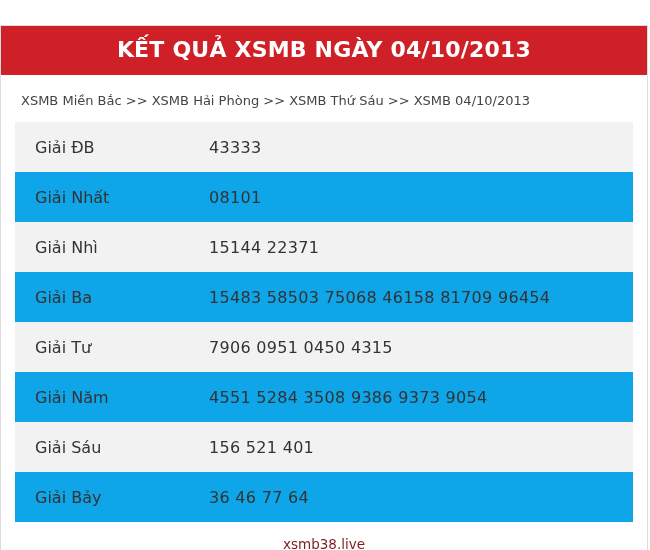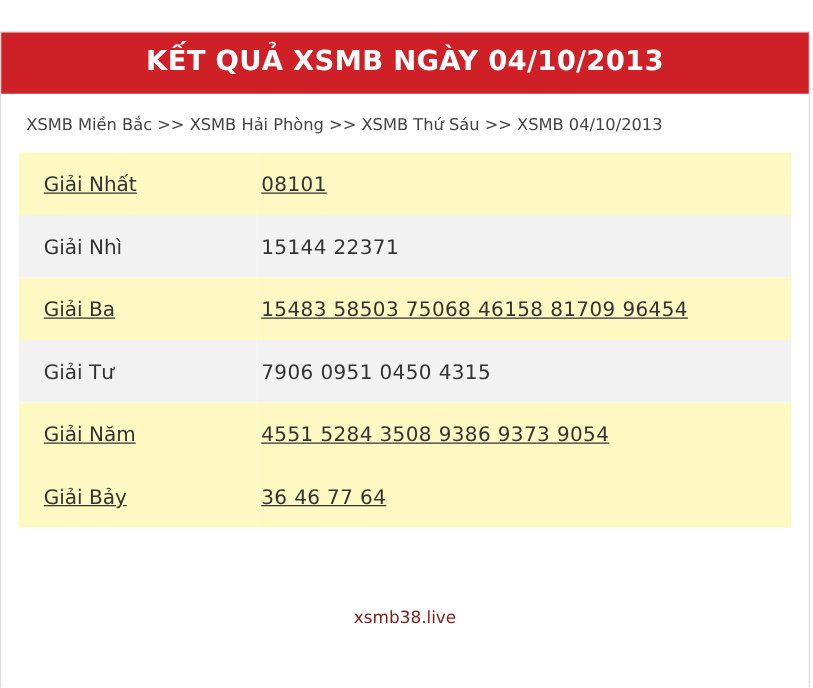--- a/index.html
+++ b/index.html
@@ -50,22 +50,21 @@
     padding: 0;
     height: 50px;
     vertical-align: middle;
     font-size: 16px;
     color: #333333;
   }
   .table tr.odd td {
     background: #f2f2f2;
   }
   .table tr.even td {
-    background: #fef9c3;
-    text-decoration: underline;
+    background: #0ea5e9;
   }
   td.label {
     width: 190px;
     padding-left: 20px;
     box-sizing: border-box;
   }
   td.value {
     padding-left: 4px;
     letter-spacing: 0.3px;
   }
@@ -83,40 +82,48 @@
 <body>
 
 <div class="page">
 
   <div class="header">KẾT QUẢ XSMB NGÀY 04/10/2013</div>
 
   <div class="breadcrumb">XSMB Miền Bắc &gt;&gt; XSMB Hải Phòng &gt;&gt; XSMB Thứ Sáu &gt;&gt; XSMB 04/10/2013</div>
 
   <table class="table">
     <tbody>
+      <tr class="odd">
+        <td class="label">Giải ĐB</td>
+        <td class="value">43333</td>
+      </tr>
       <tr class="even">
         <td class="label">Giải Nhất</td>
         <td class="value">08101</td>
       </tr>
       <tr class="odd">
         <td class="label">Giải Nhì</td>
         <td class="value">15144 22371</td>
       </tr>
       <tr class="even">
         <td class="label">Giải Ba</td>
         <td class="value">15483 58503 75068 46158 81709 96454</td>
       </tr>
       <tr class="odd">
         <td class="label">Giải Tư</td>
         <td class="value">7906 0951 0450 4315</td>
       </tr>
       <tr class="even">
         <td class="label">Giải Năm</td>
         <td class="value">4551 5284 3508 9386 9373 9054</td>
       </tr>
+      <tr class="odd">
+        <td class="label">Giải Sáu</td>
+        <td class="value">156 521 401</td>
+      </tr>
       <tr class="even">
         <td class="label">Giải Bảy</td>
         <td class="value">36 46 77 64</td>
       </tr>
     </tbody>
   </table>
 
   <div class="footer">xsmb38.live</div>
 
 </div>

